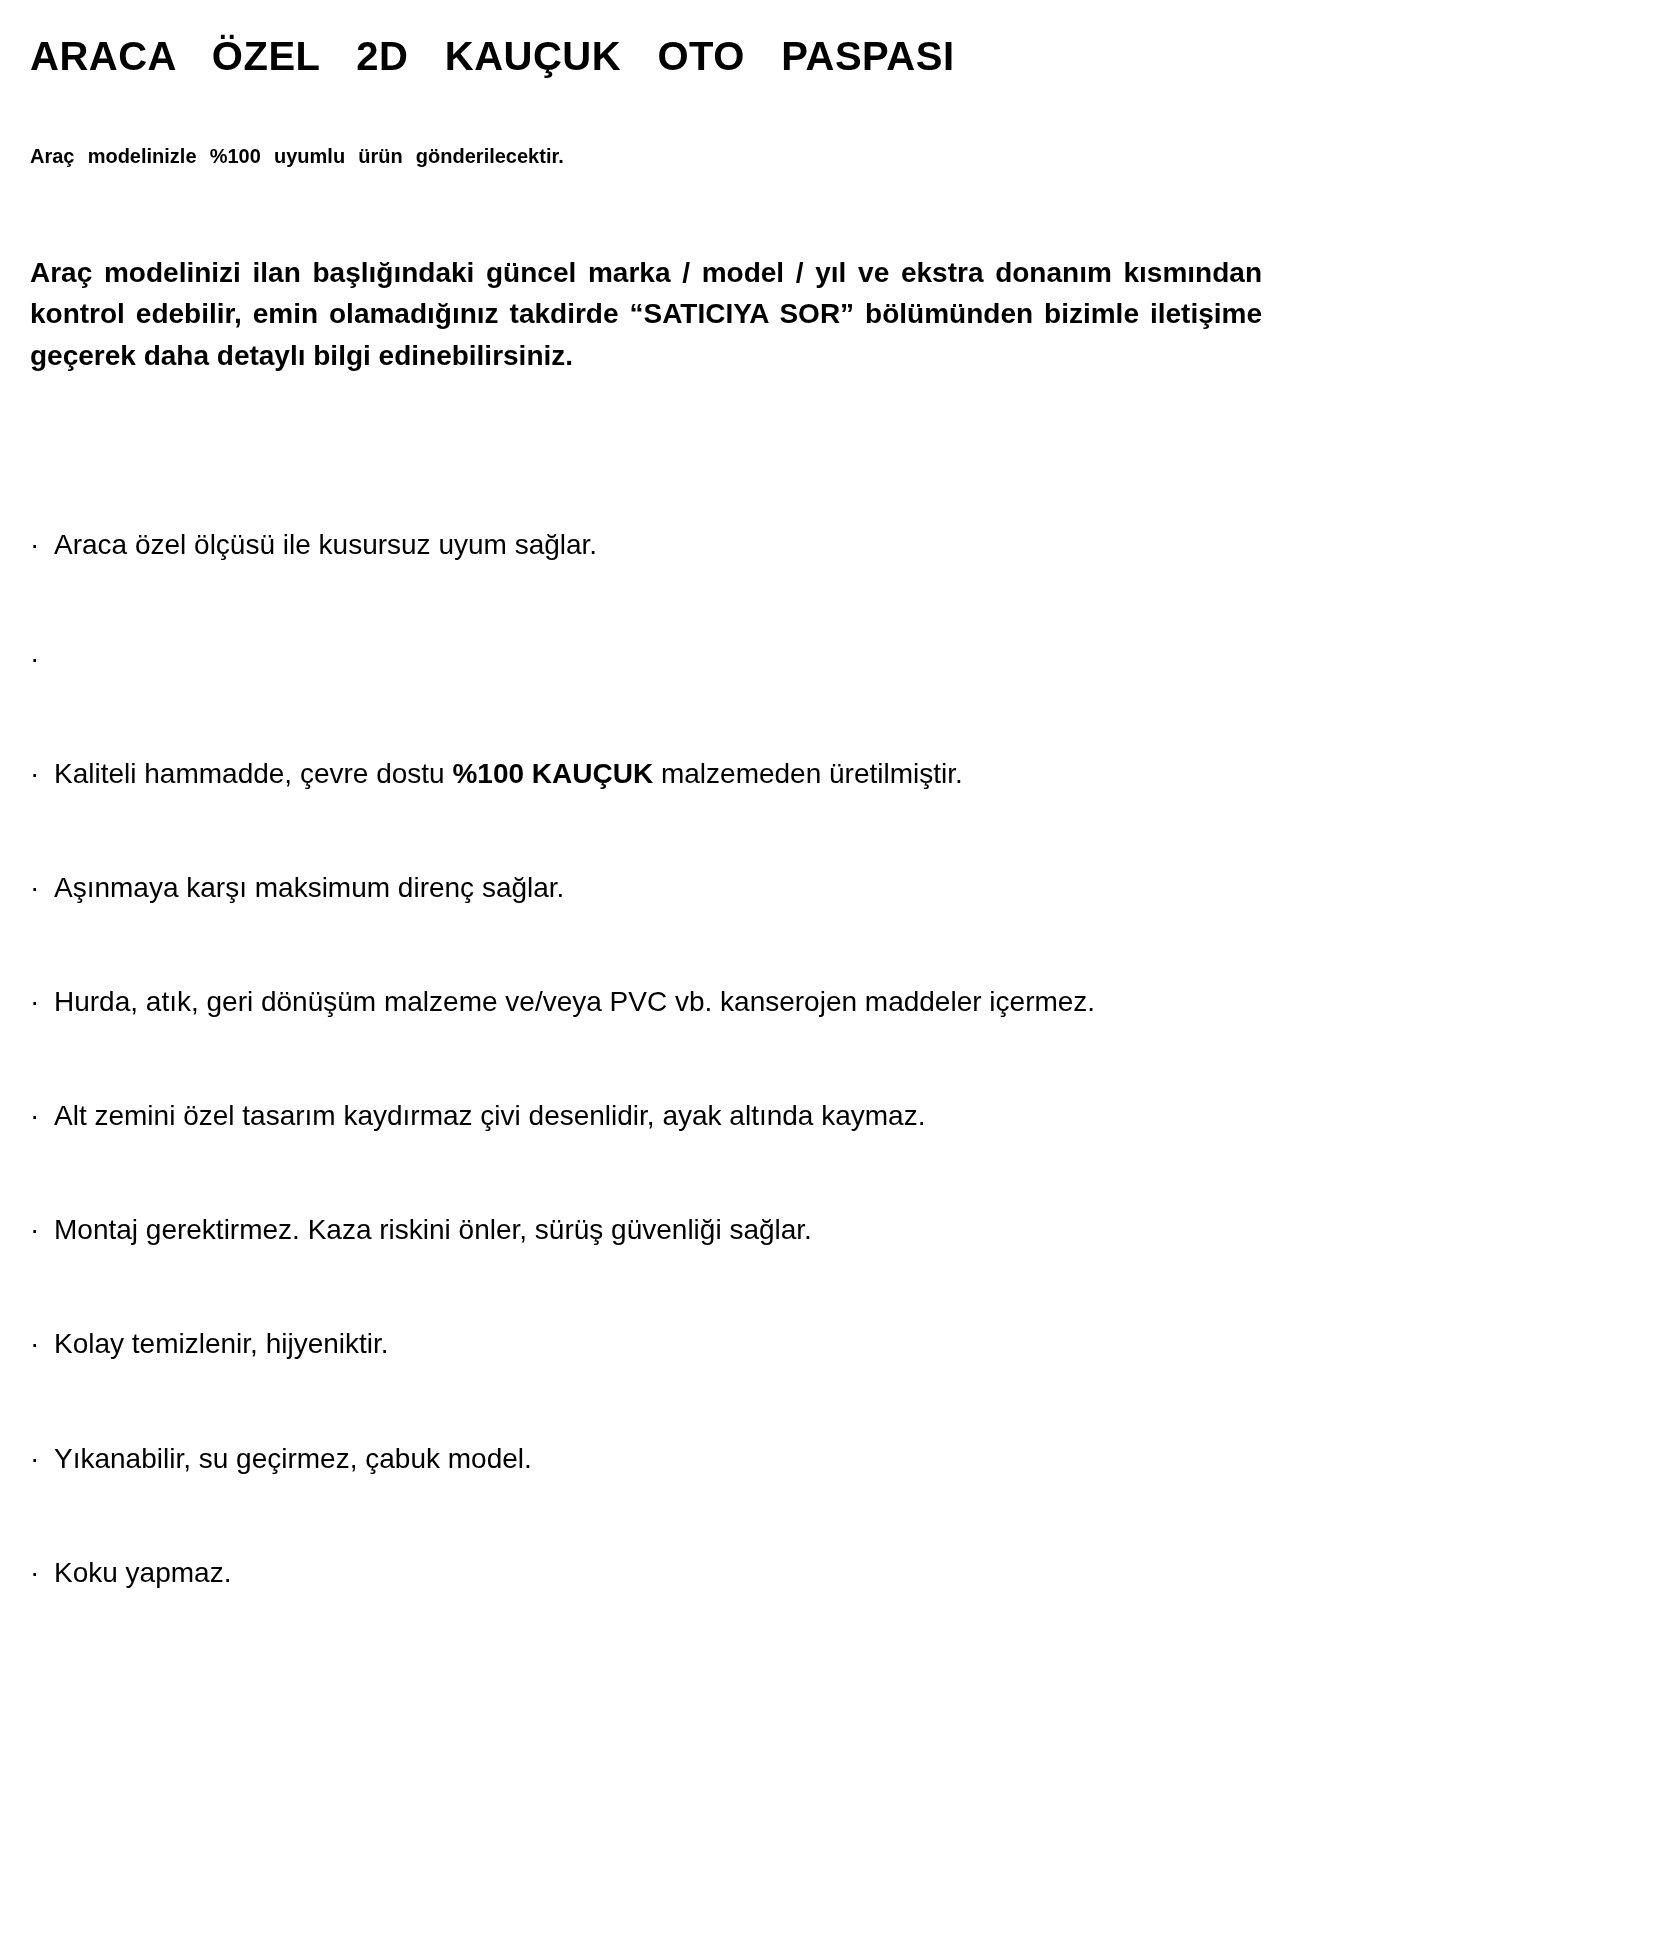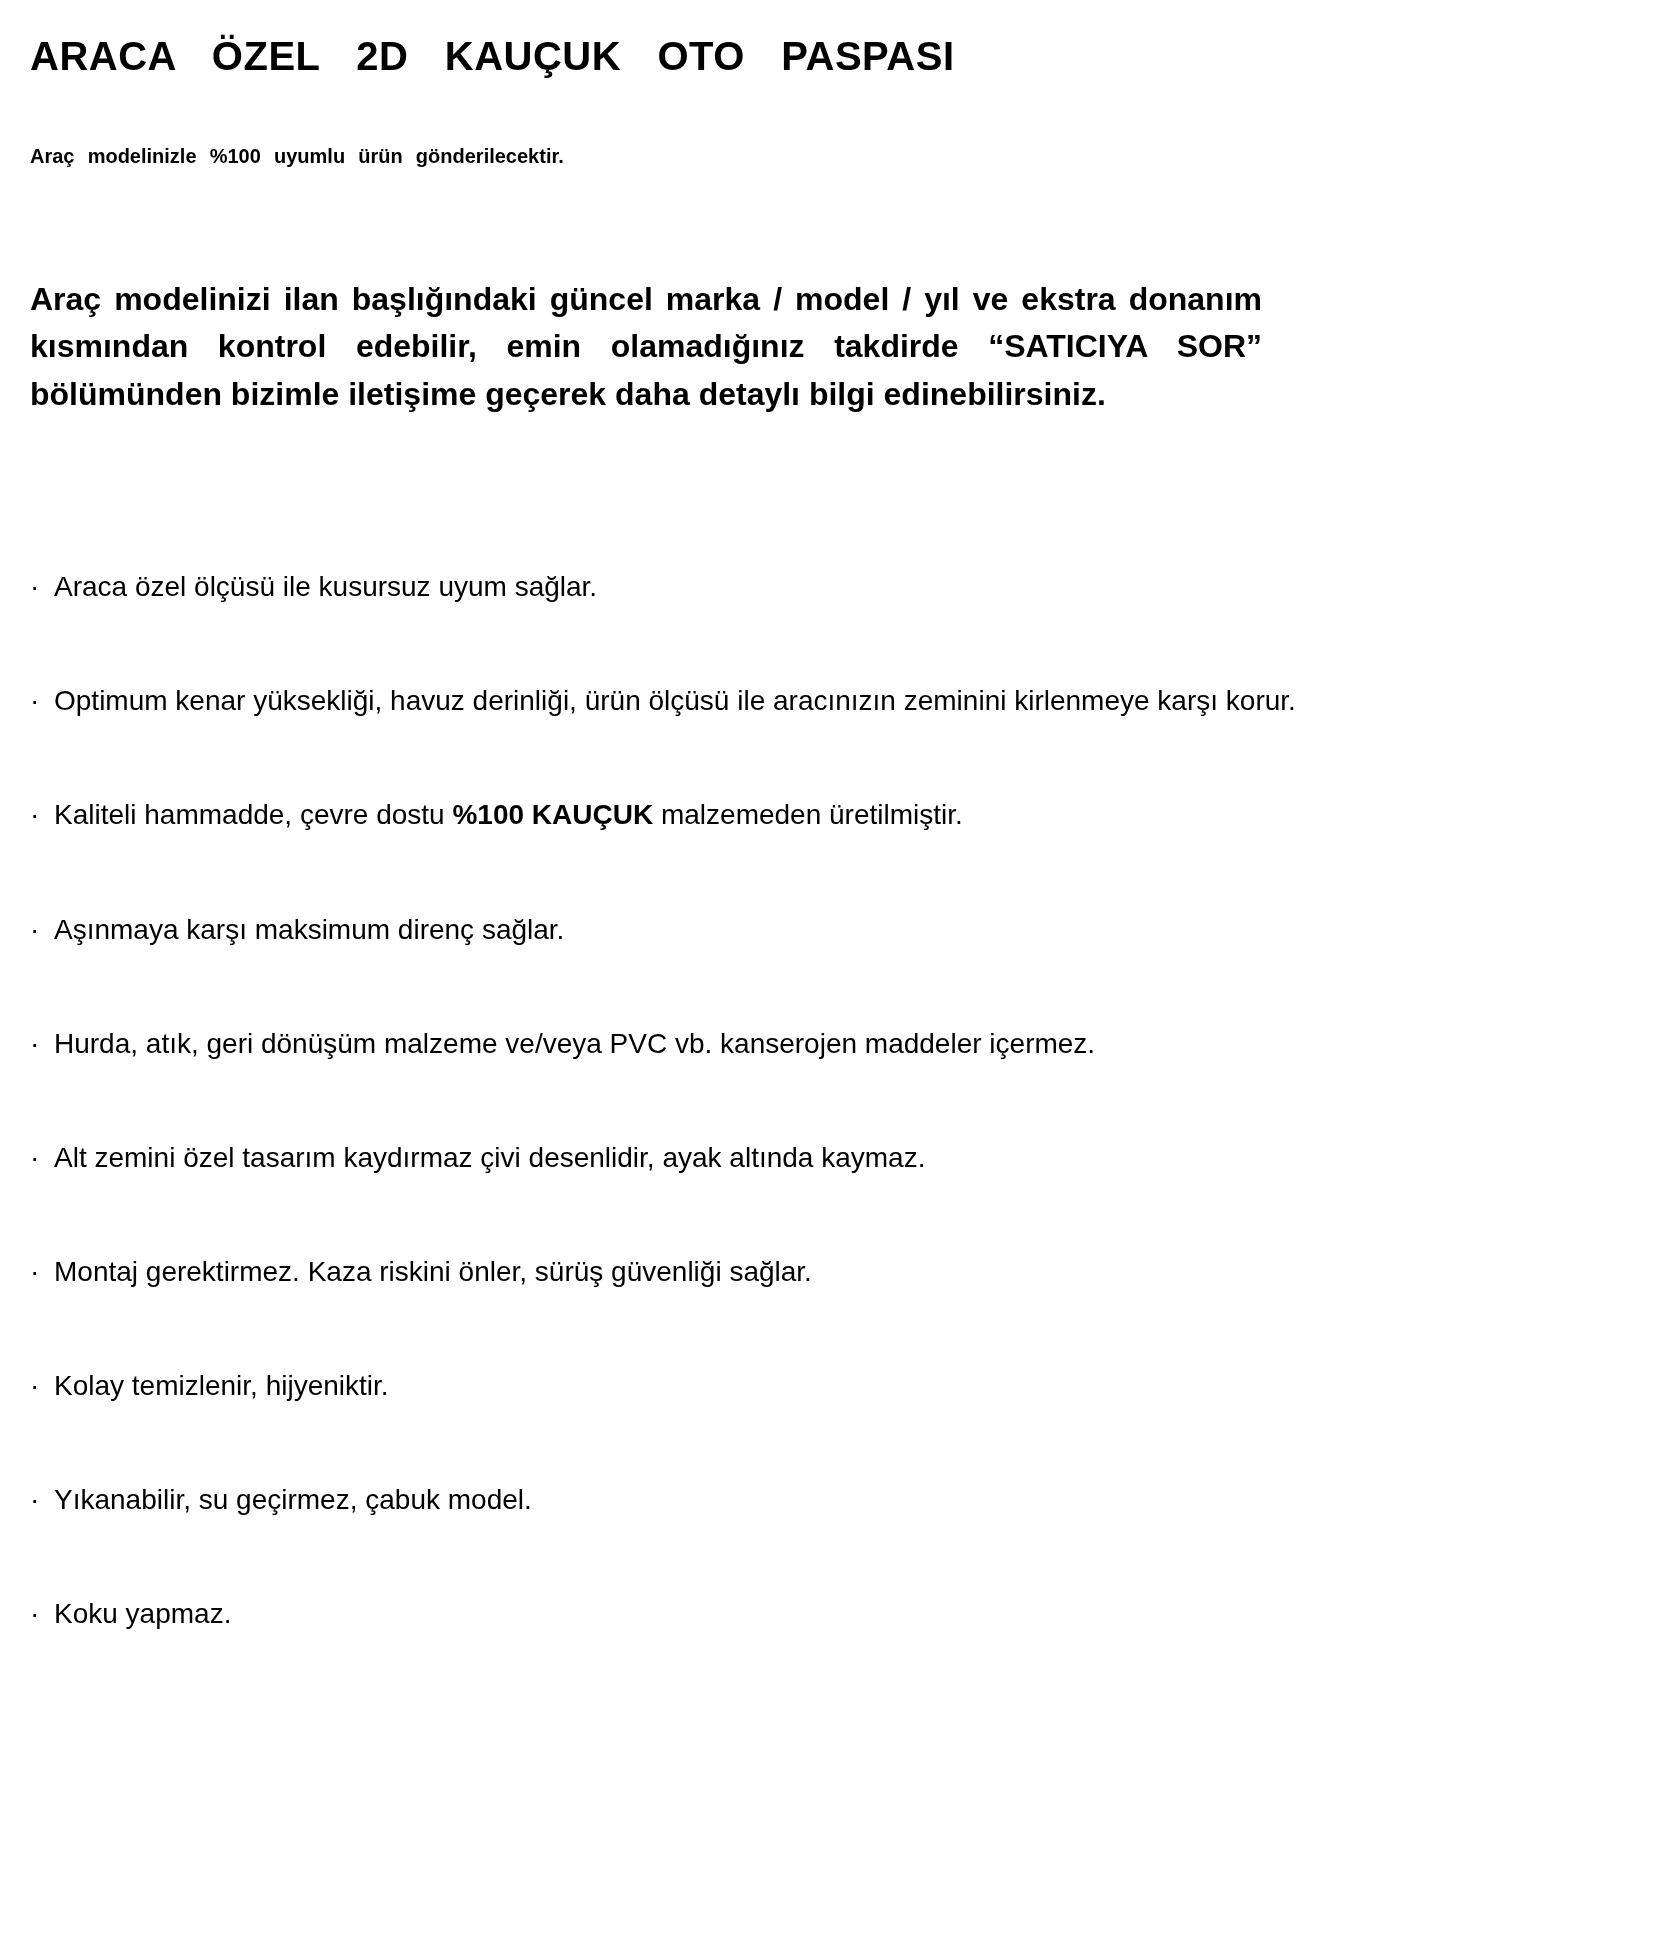--- a/index.html
+++ b/index.html
@@ -21,26 +21,26 @@
     letter-spacing: 0.5px;
     margin-top: 4px;
   }
   .intro1 {
     font-size: 20px;
     font-weight: bold;
     word-spacing: 0.38em;
     margin-top: 66px;
   }
   .intro2 {
-    font-size: 32px;
+    font-size: 28px;
     font-weight: bold;
     text-align: justify;
     line-height: 1.48;
     max-width: 1232px;
-    margin-top: 108px;
+    margin-top: 84px;
   }
   .bullets {
     list-style: none;
     margin-top: 152px;
   }
   .bullet {
     display: flex;
     align-items: flex-start;
     font-size: 28px;
     line-height: 1.22;
@@ -68,21 +68,20 @@
 
   <ul class="bullets">
 
     <li class="bullet">
       <span class="marker">·</span>
       <span class="btext"><span>Araca özel ölçüsü ile kusursuz uyum sağlar.</span><b></b><span></span></span>
     </li>
 
     <li class="bullet">
       <span class="marker">·</span>
-      <span class="btext"><span>Optimum kenar yüksekliği, havuz derinliği, ürün ölçüsü ile aracınızın zeminini kirlenmeye karşı korur.</span><b></b><span></span></span>
     </li>
 
     <li class="bullet">
       <span class="marker">·</span>
       <span class="btext"><span>Kaliteli hammadde, çevre dostu </span><b>%100 KAUÇUK</b><span> malzemeden üretilmiştir.</span></span>
     </li>
 
     <li class="bullet">
       <span class="marker">·</span>
       <span class="btext"><span>Aşınmaya karşı maksimum direnç sağlar.</span><b></b><span></span></span>

